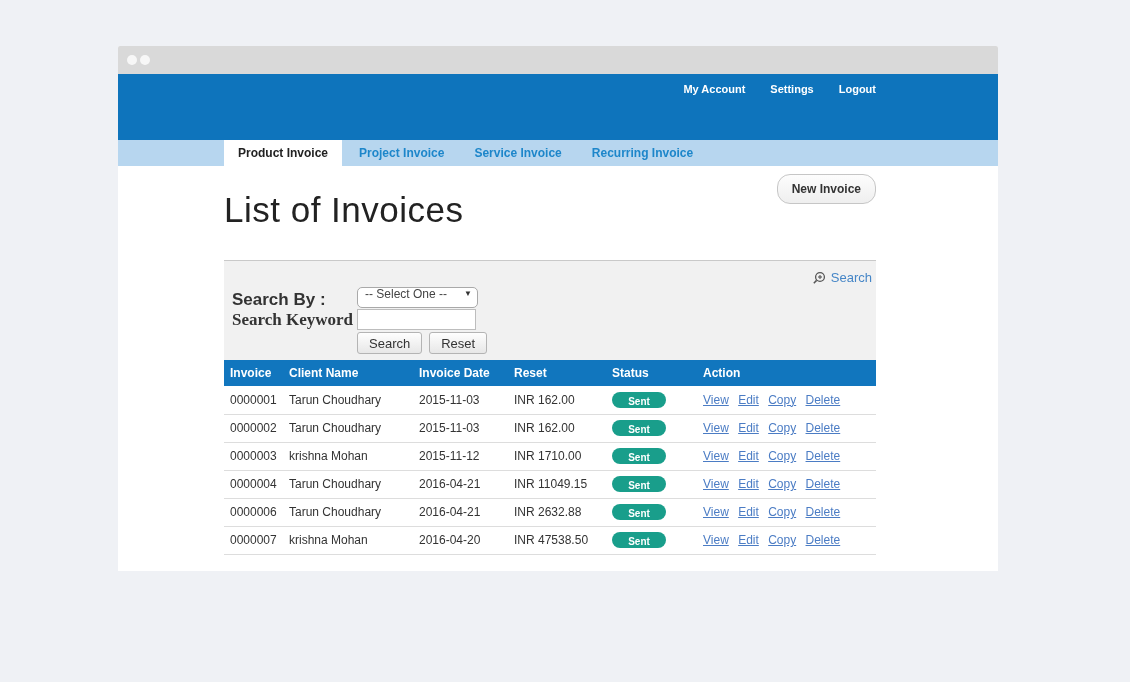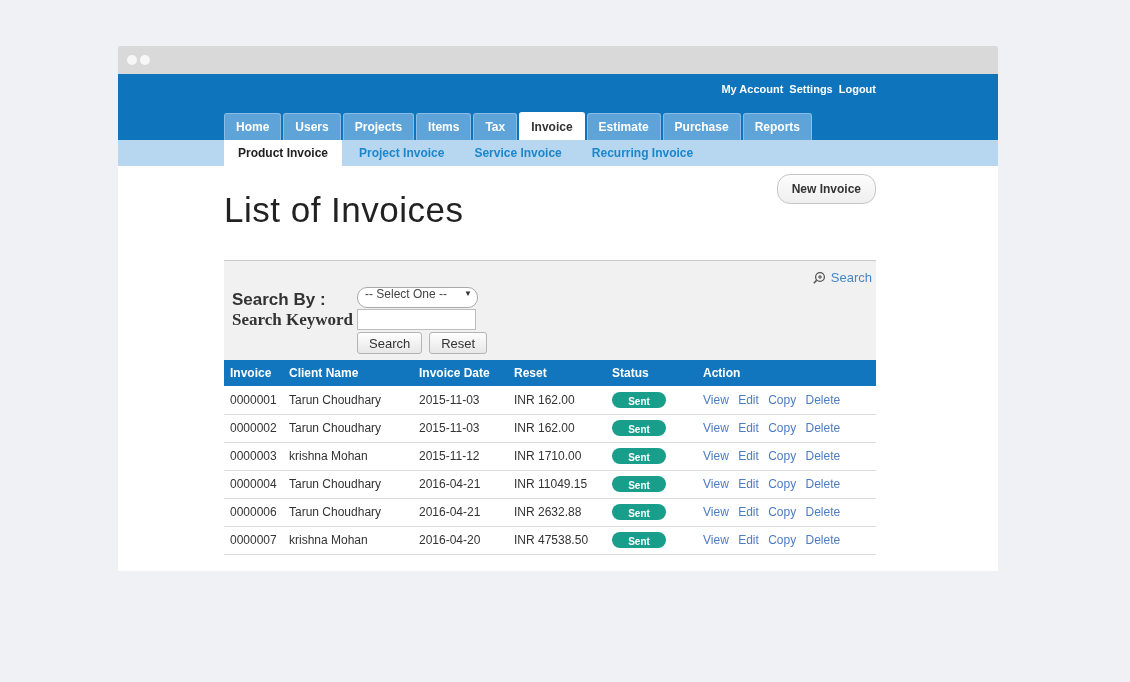--- a/index.html
+++ b/index.html
@@ -17,21 +17,21 @@
   
   .titlebar { height:28px; background:#d9d9d9; position:relative; }
   .dot {
     position:absolute; top:9px; width:10px; height:10px; border-radius:50%;
     background:#f7f7f7;
   }
   .dot.d1 { left:9px; } .dot.d2 { left:22px; }
   
   .app-header { height:66px; background:#0e74bc; position:relative; }
   .account-nav {
-    position:absolute; top:9px; right:122px; display:flex; gap:6px;
+    position:absolute; top:9px; right:122px; display:flex; gap:25px;
   }
   .account-nav a {
     color:#fff; font-size:11px; font-weight:bold; text-decoration:none; cursor:pointer;
   }
   .main-nav {
     position:absolute; bottom:0; left:106px; display:flex; gap:2px; align-items:flex-end;
   }
   .tab {
     height:27px; padding:0 11px; display:flex; align-items:center;
     background:#5ea4d9; border:1px solid #8abce4; border-bottom:none;
@@ -66,21 +66,21 @@
   }
   .search-toggle {
     position:absolute; top:9px; right:4px; display:flex; align-items:center; gap:5px;
     color:#4686c7; font-size:13px; text-decoration:none; cursor:pointer;
   }
   .search-toggle svg { display:block; }
   .sp-label { position:absolute; left:8px; font-weight:bold; color:#333; font-size:17px; }
   .lbl-by { top:29px; } .lbl-kw { top:49px;font-family:Liberation Serif, serif; }
   .sp-select {
     position:absolute; left:133px; top:26px; width:121px; height:21px;
-    background:#fff; border:1px solid #a9a9a9; border-radius:10px;
+    background:#fff; border:1px solid #a9a9a9; border-radius:5px;
     display:flex; align-items:center; justify-content:space-between;
     padding:0 5px 8px 7px; color:#444; font-size:12px; cursor:pointer;
   }
   .sp-select .arrow { font-size:8px; color:#333; }
   .sp-input {
     position:absolute; left:133px; top:48px; width:119px; height:21px;
     background:#fff; border:1px solid #bdbdbd; padding:0 5px; font-size:12px;
     font-family:"Liberation Sans", sans-serif;
   }
   .sp-buttons { position:absolute; left:133px; top:71px; display:flex; gap:7px; }
@@ -98,61 +98,41 @@
   table.invoices tbody td {
     font-size:12px; color:#333; height:28px; padding:0 0 0 6px;
     border-bottom:1px solid #ddd; white-space:nowrap;
   }
   .status-badge {
     display:inline-block; width:54px; height:16px; line-height:20px;
     background:#199e8b; color:#fff; font-size:10px; font-weight:bold;
     text-align:center; border-radius:8px; cursor:pointer;
   }
   .action-link {
-    color:#4b7cc4; margin-right:6px; cursor:pointer; font-size:12px;
+    color:#4b7cc4; text-decoration:underline; margin-right:6px; cursor:pointer; font-size:12px;
   }
 </style>
 </head>
 <body>
 
 <div class="window">
 
   <div class="titlebar">
     <span class="dot d1"></span>
     <span class="dot d2"></span>
   </div>
 
   <div class="app-header">
     <div class="account-nav">
 
         <a>My Account</a>
 
         <a>Settings</a>
 
         <a>Logout</a>
-      </div>
-    <div class="main-nav">
-
-        <div class="tab">Home</div>
-
-        <div class="tab">Users</div>
-
-        <div class="tab">Projects</div>
-
-        <div class="tab">Items</div>
-
-        <div class="tab">Tax</div>
-
-        <div class="tab active">Invoice</div>
-
-        <div class="tab">Estimate</div>
-
-        <div class="tab">Purchase</div>
-
-        <div class="tab">Reports</div>
       </div>
   </div>
 
   <div class="subnav">
 
       <div class="subnav-item active">Product Invoice</div>
 
       <div class="subnav-item">Project Invoice</div>
 
       <div class="subnav-item">Service Invoice</div>

